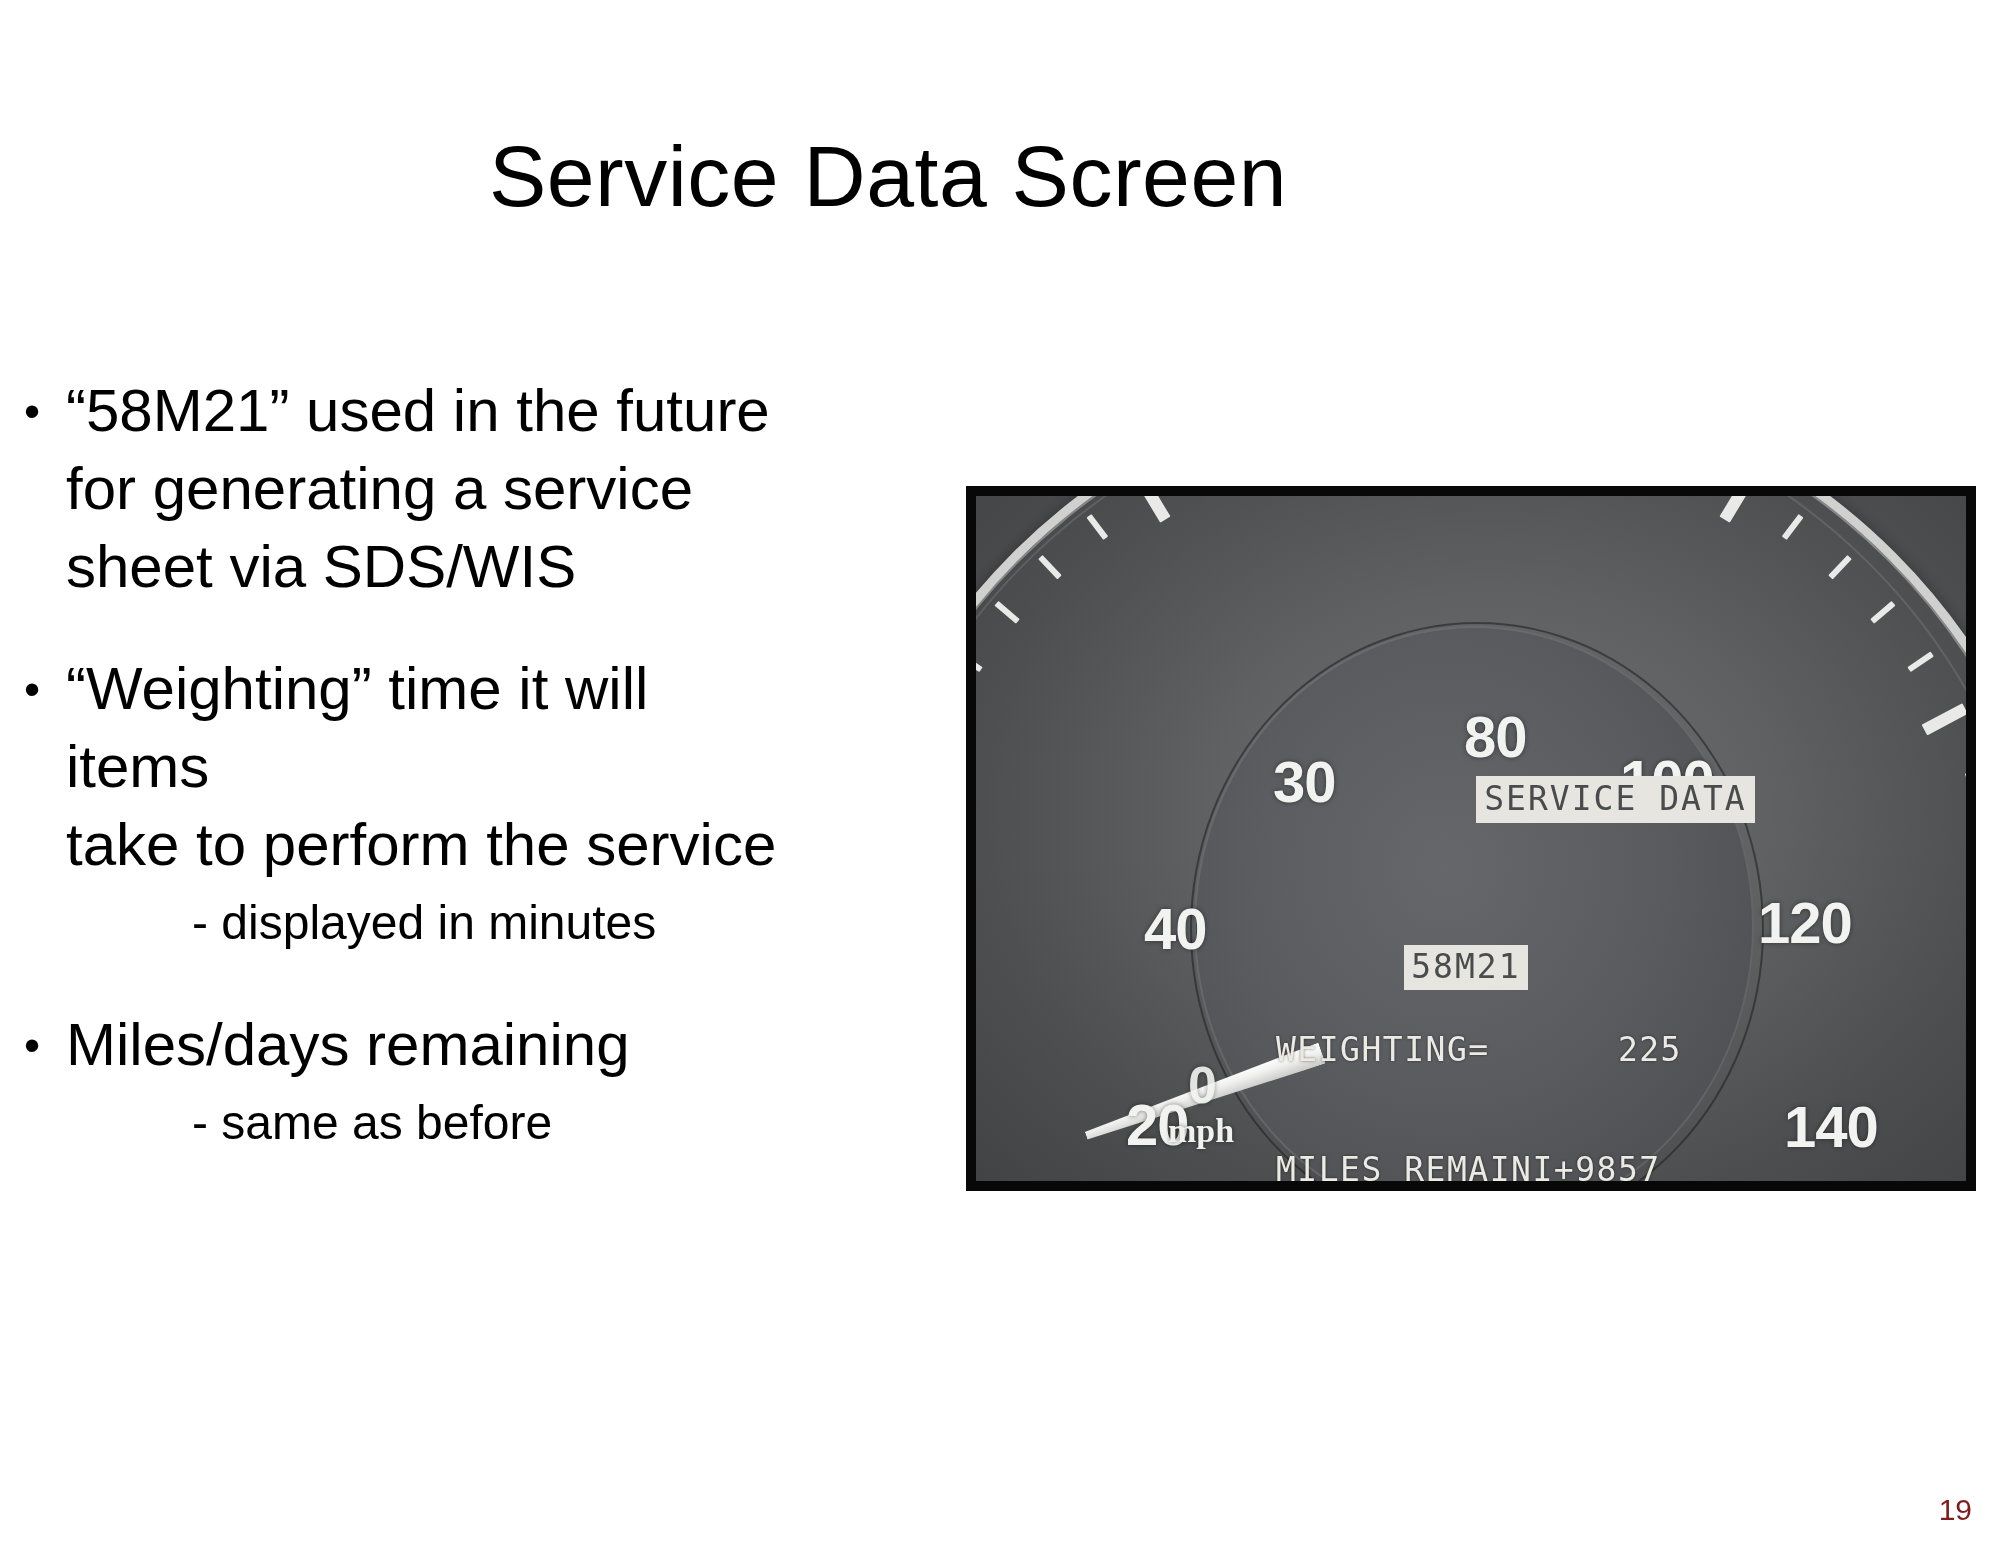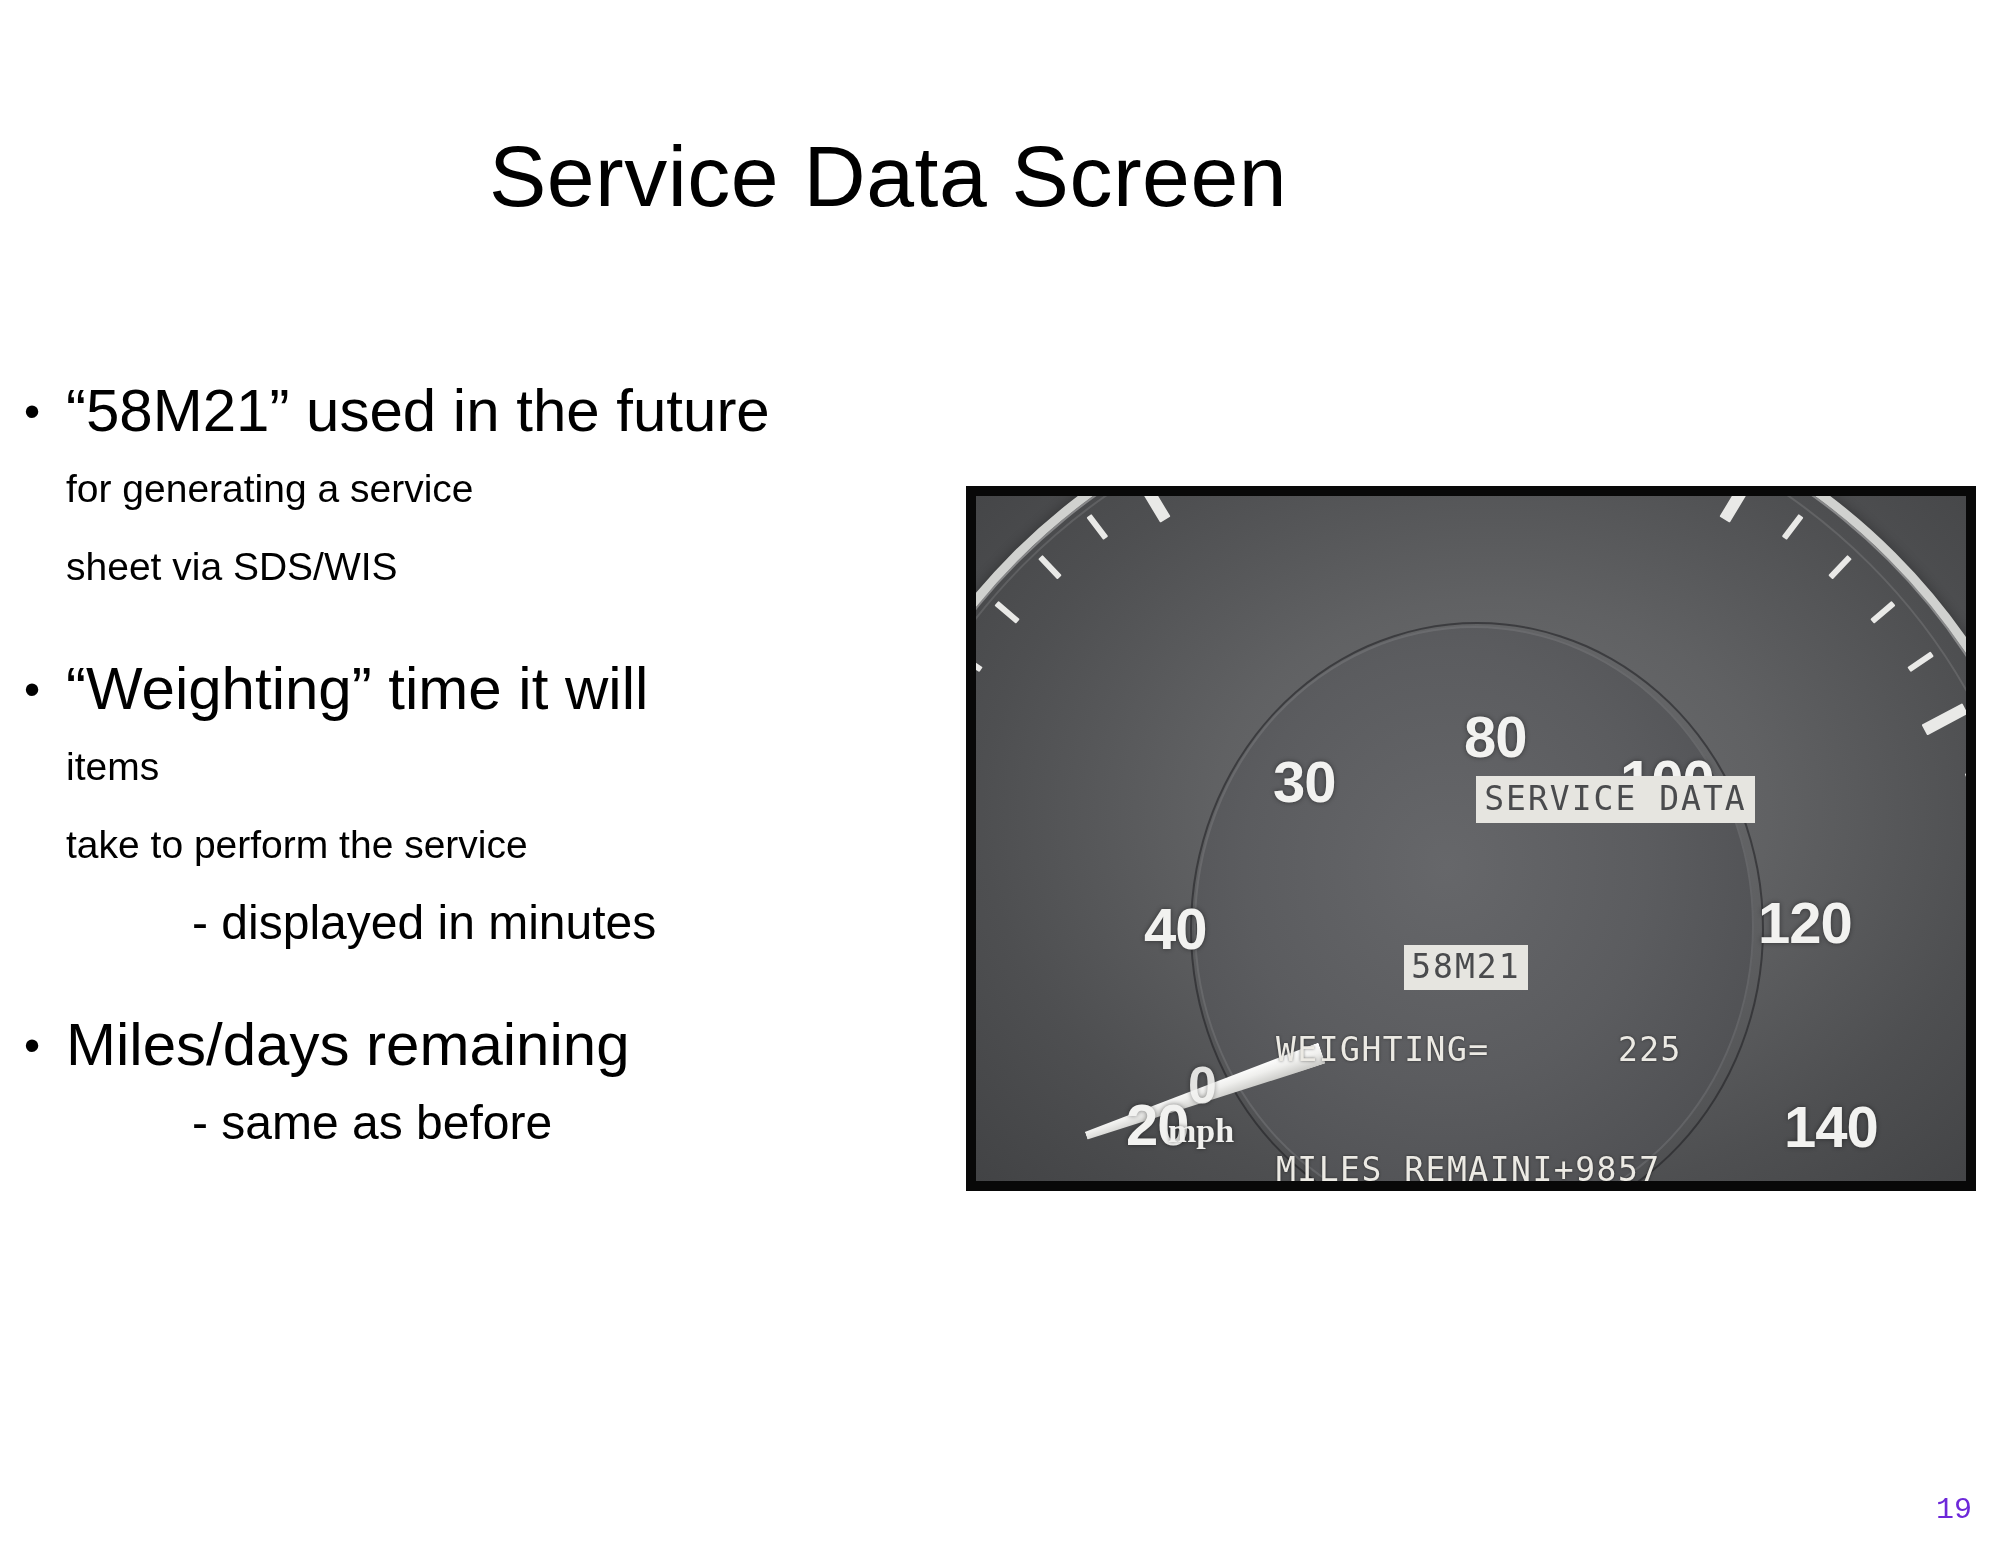--- a/index.html
+++ b/index.html
@@ -53,21 +53,21 @@
     width: 42px;
     flex: 0 0 42px;
     font-size: 46px;
     line-height: 78px;
     text-align: left;
   }
   .bullet-text {
     flex: 1 1 auto;
   }
   .cont-line {
-    font-size: 39px;
+    font-size: 60px;
     line-height: 78px;
     padding-left: 42px;
     white-space: nowrap;
   }
   .sub-line {
     font-size: 48px;
     line-height: 78px;
     padding-left: 168px;
     white-space: nowrap;
   }
@@ -233,22 +233,22 @@
     white-space: pre;
   }
 
   
   .page-num {
     position: absolute;
     right: 28px;
     bottom: 18px;
     font-size: 30px;
     line-height: 34px;
-    color: #6d28d9;
-    font-family: Liberation Mono, monospace;
+    color: #7f1d1d;
+    font-family: Liberation Sans, sans-serif;
     margin-left: 29px;
   }
 </style>
 </head>
 <body>
 
 <div class="slide-title">Service Data Screen</div>
 
 <div class="body-col">
 

